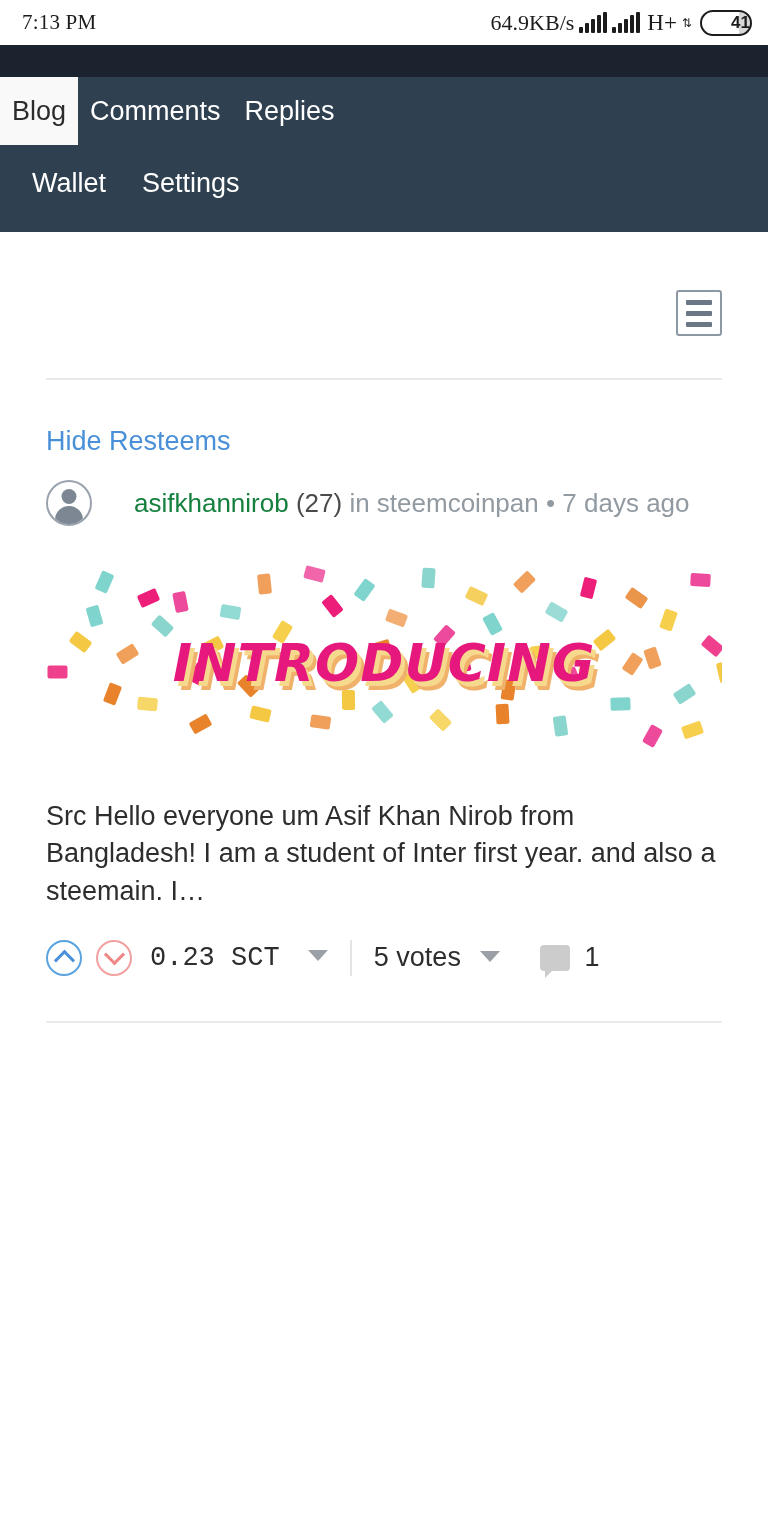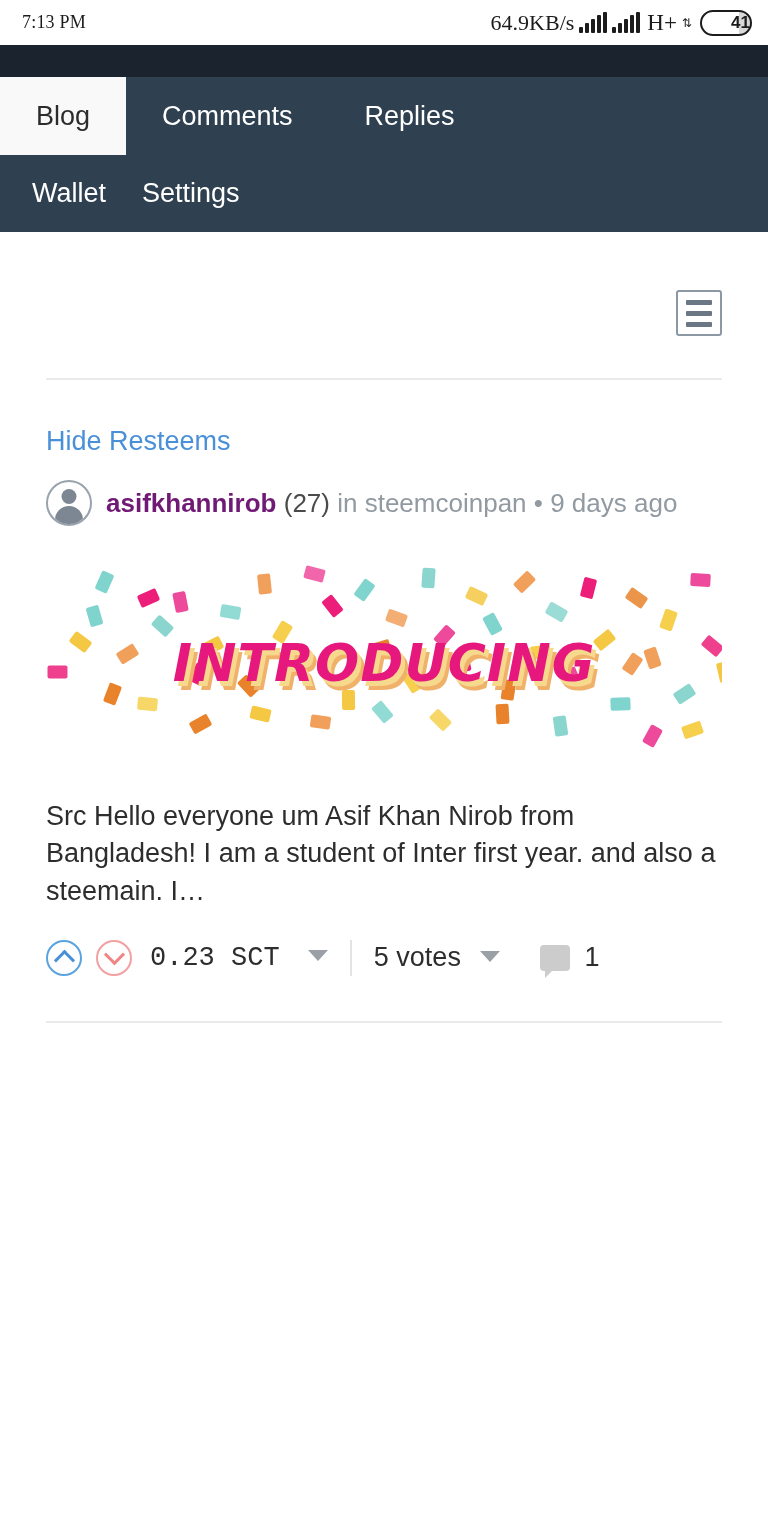--- a/index.html
+++ b/index.html
@@ -13,21 +13,21 @@
 
   
   .statusbar {
     height: 45px; width: 100%;
     background: #ffffff;
     display: flex; align-items: center;
     padding: 0 16px 0 22px;
     font-family: "Liberation Serif", serif;
     color: #1c1c1c;
   }
-  .sb-time { font-size: 18px; letter-spacing: .2px; }
+  .sb-time { font-size: 21px; letter-spacing: .2px; }
   .sb-right { margin-left: auto; display: flex; align-items: center; gap: 5px; }
   .sb-speed { font-size: 22px; font-family: "Liberation Serif", serif; }
   .bars { display: flex; align-items: flex-end; gap: 2px; height: 20px; }
   .bars i { display:block; width: 4px; background: #1c1c1c; border-radius:1px; }
   .bars i:nth-child(1){height:6px}
   .bars i:nth-child(2){height:10px}
   .bars i:nth-child(3){height:14px}
   .bars i:nth-child(4){height:18px}
   .bars i:nth-child(5){height:21px}
   .sb-net { font-size: 23px; font-family:"Liberation Serif", serif; margin-left:2px;}
@@ -50,22 +50,22 @@
     height: 155px;
     position: relative;
     padding-top: 0;
   }
   .navrow { display: flex; align-items: stretch; }
   .navrow.r2 { padding-left: 14px; height: 77px; align-items: center; }
   .nav-item {
     color: #ffffff;
     font-size: 27px;
     display: flex; align-items: center;
-    padding: 0 36px;
-    height: 78px;
+    padding: 0 12px;
+    height: 68px;
     white-space: nowrap;
   }
   .nav-item.active {
     background: #f9f9f9;
     color: #2c2c2c;
   }
   .nav-item.r2 { height: 77px; padding: 0 18px; }
 
   
   .content { padding: 0 46px; }
@@ -109,21 +109,21 @@
   }
   .avatar .head {
     position:absolute; left:50%; top:7px; transform: translateX(-50%);
     width: 15px; height: 15px; border-radius: 50%; background: #7c8793;
   }
   .avatar .body {
     position:absolute; left:50%; top:24px; transform: translateX(-50%);
     width: 28px; height: 22px; border-radius: 14px 14px 0 0; background: #7c8793;
   }
   .author-meta { font-size: 26px; color:#9199a1; white-space: nowrap; }
-  .author-meta .name { color:#701a75; font-weight: bold; }
+  .author-meta .name { color:#15803d; font-weight: normal; margin-left: 28px; }
   .author-meta .rep { color:#4b4b4b; }
 
   
   .thumb {
     margin-top: 18px;
     width: 676px; height: 240px;
     background: #ffffff;
     position: relative;
     overflow: hidden;
   }
@@ -267,21 +267,21 @@
       <div class="avatar">
         <div class="head"></div>
           <div class="body"></div>
       </div>
       <div class="author-meta">
         <span class="name">asifkhannirob</span>
         <span class="rep">(27)</span>
         <span>in</span>
         <span>steemcoinpan</span>
         <span>•</span>
-        <span>9 days ago</span>
+        <span>7 days ago</span>
       </div>
     </div>
 
     <div class="thumb">
       <div class="confetti" id="confetti">
           <b style="left: 5px; top: 118px; background: rgb(236, 30, 121); transform: rotate(-90deg); opacity: 0.85;"></b>
           <b style="left: 28px; top: 88px; background: rgb(244, 200, 66); transform: rotate(-53deg); opacity: 1;"></b>
           <b style="left: 42px; top: 62px; background: rgb(127, 212, 205); transform: rotate(-16deg); opacity: 1;"></b>
           <b style="left: 60px; top: 140px; background: rgb(232, 131, 43); transform: rotate(21deg); opacity: 1;"></b>
           <b style="left: 75px; top: 100px; background: rgb(240, 160, 90); transform: rotate(58deg); opacity: 1;"></b>

